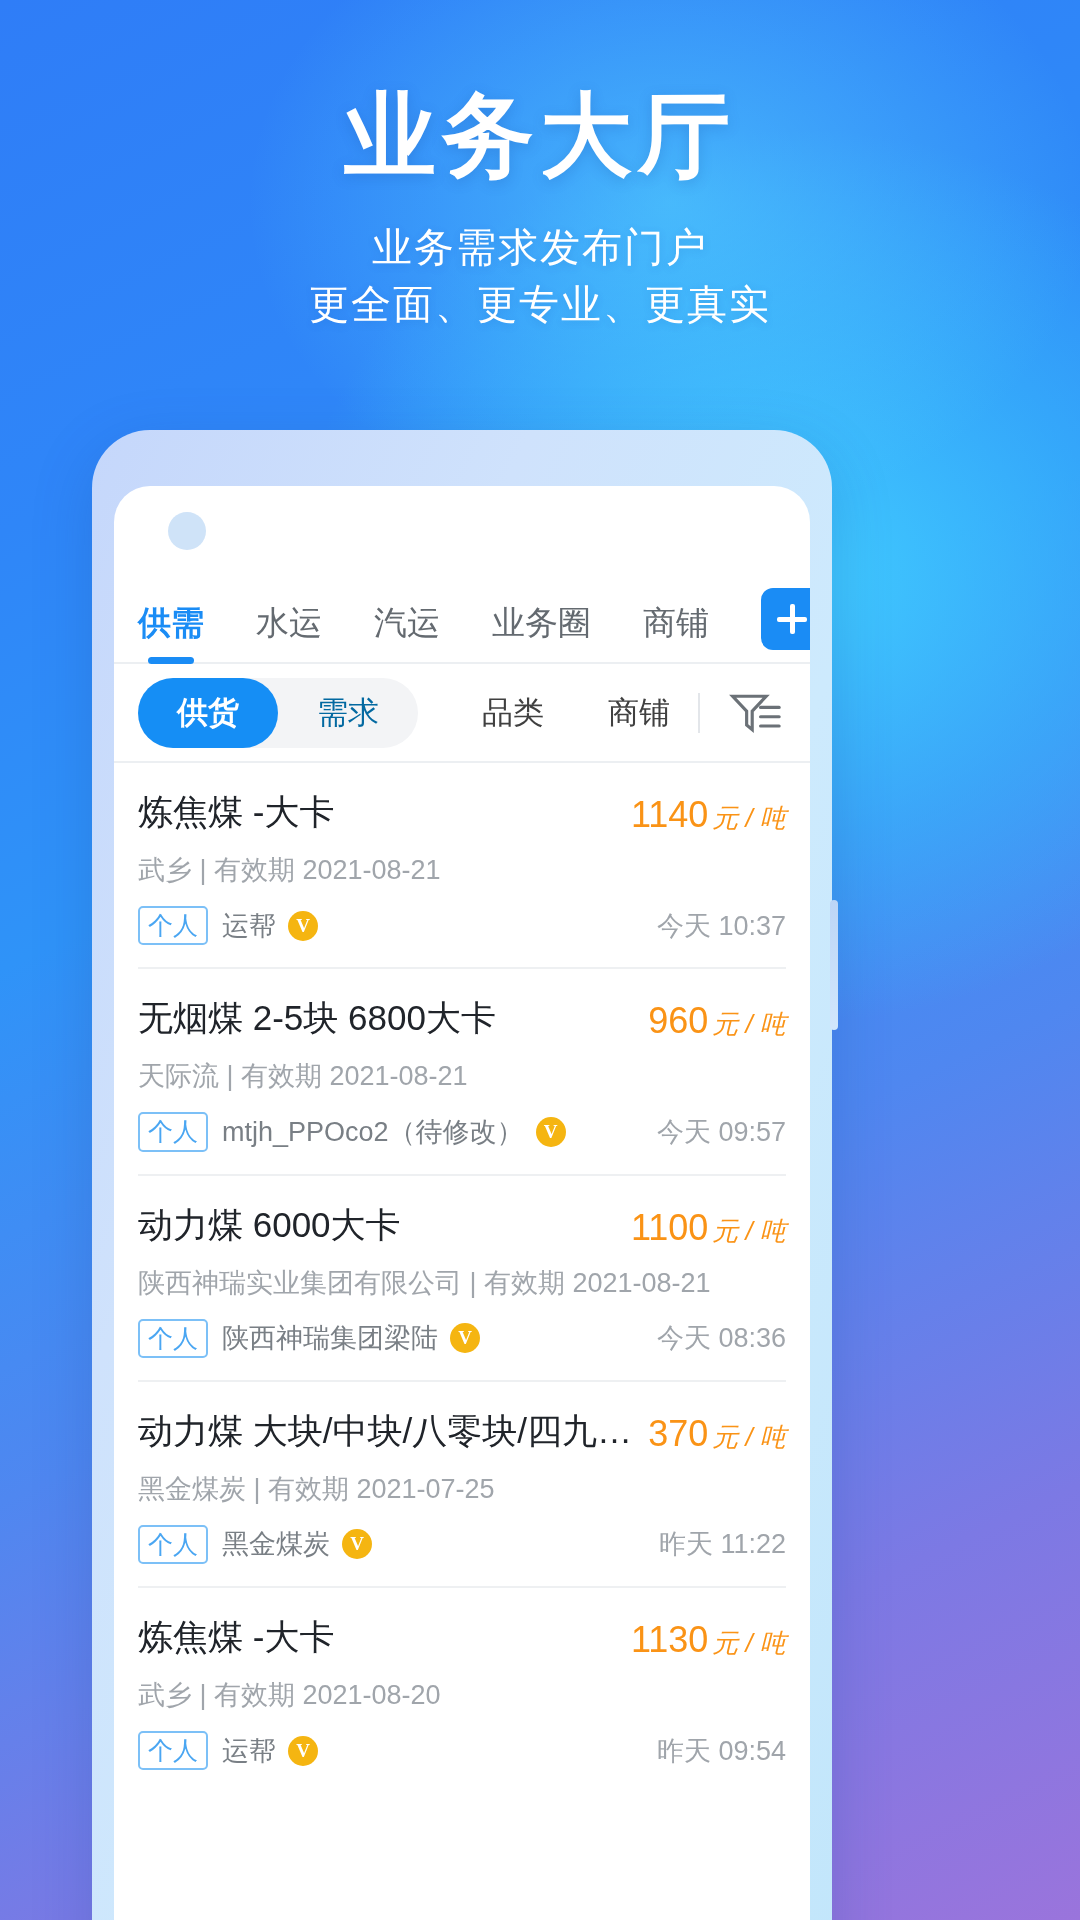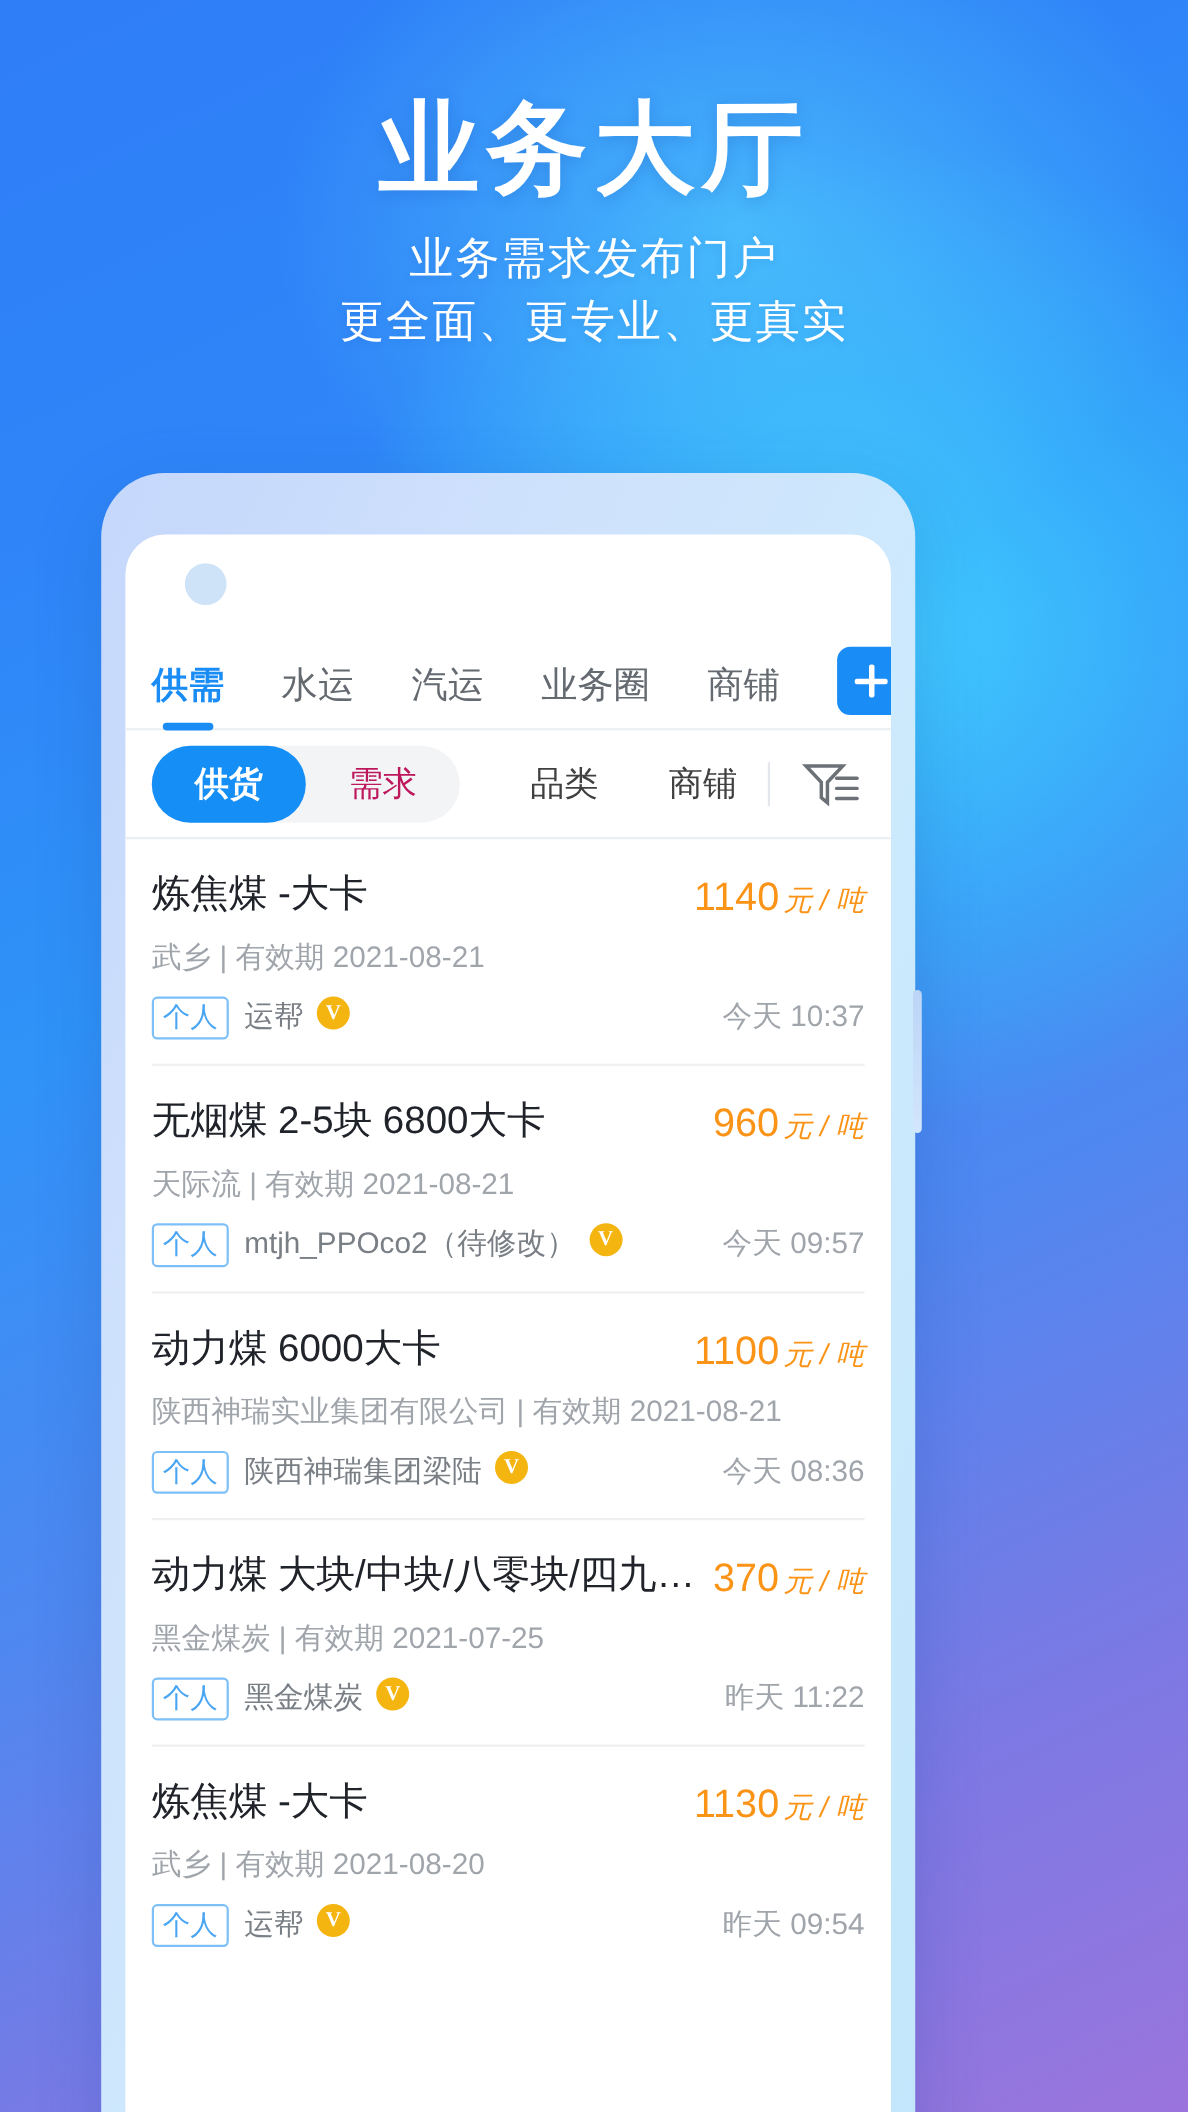--- a/index.html
+++ b/index.html
@@ -27,21 +27,21 @@
   .hero { position:absolute; left:0; right:0; top:0; text-align:center; z-index:3; }
   .hero-title {
     margin-top:82px;
     font-size:92px;
     font-weight:bold;
     color:#ffffff;
     letter-spacing:6px;
     line-height:1.16;
     text-shadow:0 3px 14px rgba(20,70,160,0.22);
   }
-  .hero-sub { margin-top:18px; }
+  .hero-sub { margin-top:30px; }
   .hero-sub .line {
     color:#ffffff;
     font-size:40px;
     line-height:1.42;
     letter-spacing:2px;
     font-weight:500;
     text-shadow:0 2px 8px rgba(20,70,160,0.16);
   }
 
   
@@ -128,21 +128,21 @@
   .seg {
     display:flex;
     background:#f3f4f6;
     border-radius:38px;
     height:70px;
     align-items:center;
     flex:none;
   }
   .seg-item {
     font-size:31px;
-    color:#be185d;
+    color:#0369a1;
     padding:0 38px;
     height:70px;
     display:flex; align-items:center; justify-content:center;
     border-radius:38px;
     min-width:140px;
   }
   .seg-item.active {
     background:#158ef5;
     color:#ffffff;
     font-weight:bold;
@@ -179,21 +179,21 @@
   }
   .row-price .num { font-size:36px; }
   .row-price .unit { font-size:26px; margin-left:4px;font-style:italic; }
   .row-meta {
     margin-top:16px;
     font-size:27px; color:#a0a5ab;
     white-space:nowrap; overflow:hidden; text-overflow:ellipsis;
   }
   .row-bottom {
     margin-top:18px;
-    display:flex; 
+    display:flex; align-items:center;
   }
   .badge {
     border:2px solid #7cc0f7;
     color:#4aa6f2;
     font-size:25px;
     padding:2px 8px;
     border-radius:5px;
     line-height:1.25;
     flex:none;
   }

